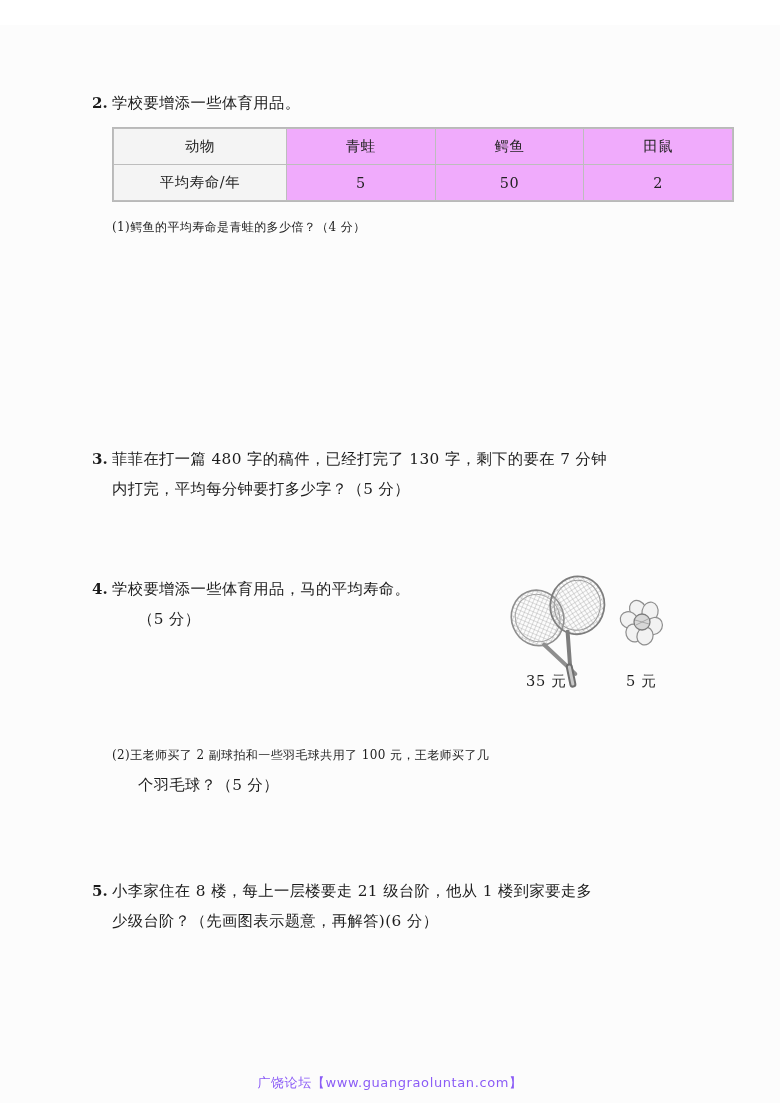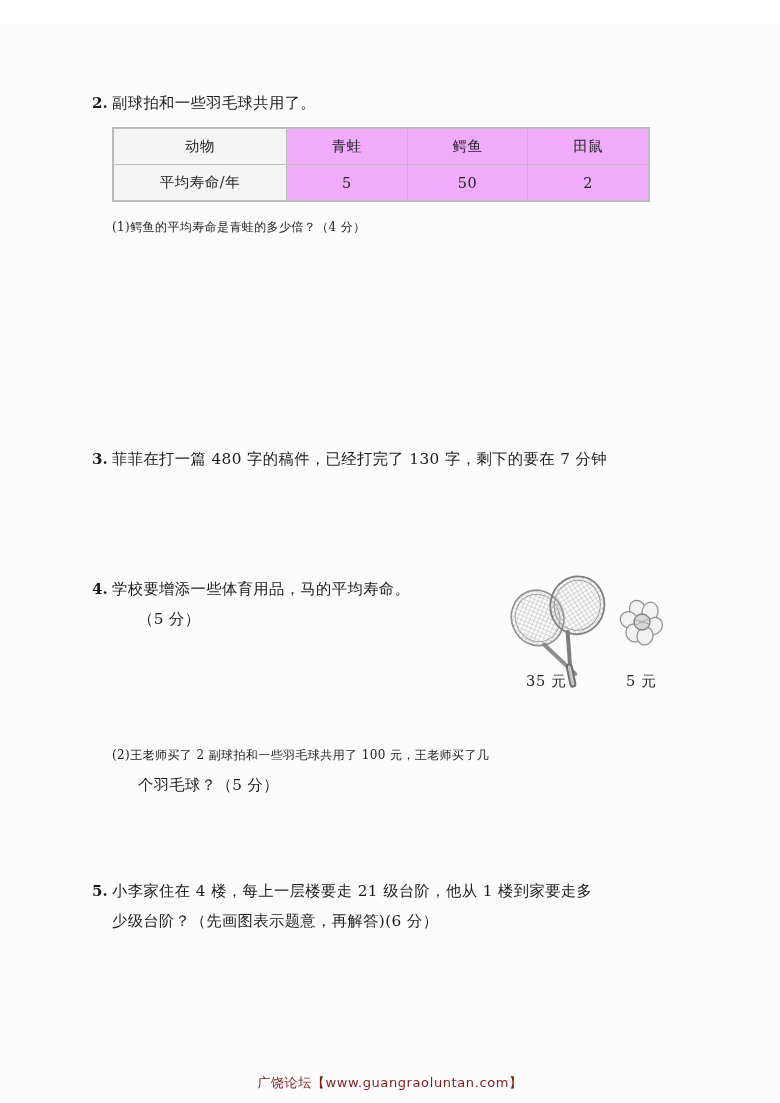--- a/index.html
+++ b/index.html
@@ -76,21 +76,21 @@
   }
   .cont-line.deep {
     margin-left: 46px;
   }
 
   
   .anim-table {
     position: absolute;
     left: 113px;
     top: 128px;
-    width: 536px;
+    width: 620px;
     border-collapse: collapse;
     background: #fdfdfd;
     box-shadow: 0 0 0 1px #b9b9b9;
   }
   .anim-table td {
     border: 1px solid #bdbdbd;
     height: 33px;
     text-align: center;
     vertical-align: middle;
     font-size: 14.4px;
@@ -134,38 +134,38 @@
   .price.p2 { left: 118px; }
 
   
   .watermark {
     position: absolute;
     left: 0;
     top: 1074px;
     width: 780px;
     text-align: center;
     font-size: 13px;
-    color: #7f1d1d;
+    color: #8b5cf6;
     letter-spacing: 0.6px;
     font-family: "DejaVu Sans", "Liberation Sans", sans-serif;
     user-select: none;
   }
 </style>
 </head>
 <body>
 
 <div class="page">
   <div class="scan-tone"></div>
 
   <div class="content">
 
     <div class="problem" style="top:88px;">
       <div class="q-line">
         <span class="q-num">2.</span>
-        <span class="q-body">副球拍和一些羽毛球共用了。</span>
+        <span class="q-body">学校要增添一些体育用品。</span>
       </div>
     </div>
 
     <table class="anim-table">
       <tbody>
           <tr>
         <td class="label-col">动物</td>
         <td>青蛙</td>
         <td>鳄鱼</td>
         <td>田鼠</td>
@@ -184,20 +184,21 @@
     </div>
 
     <div class="problem" style="top:308px;">
     </div>
 
     <div class="problem" style="top:444px;">
       <div class="q-line">
         <span class="q-num">3.</span>
         <span class="q-body">菲菲在打一篇 480 字的稿件，已经打完了 130 字，剩下的要在 7 分钟</span>
       </div>
+      <div class="cont-line">内打完，平均每分钟要打多少字？（5 分）</div>
     </div>
 
     <div class="problem" style="top:574px; width:430px;">
       <div class="q-line">
         <span class="q-num">4.</span>
         <span class="q-body">学校要增添一些体育用品，马的平均寿命。</span>
       </div>
       <div class="cont-line deep">（5 分）</div>
     </div>
 
@@ -242,21 +243,21 @@
     </div>
 
     <div class="problem" style="top:740px;">
       <div class="sub-line">(2)王老师买了 2 副球拍和一些羽毛球共用了 100 元，王老师买了几</div>
       <div class="cont-line deep">个羽毛球？（5 分）</div>
     </div>
 
     <div class="problem" style="top:876px;">
       <div class="q-line">
         <span class="q-num">5.</span>
-        <span class="q-body">小李家住在 4 楼，每上一层楼要走 21 级台阶，他从 1 楼到家要走多</span>
+        <span class="q-body">小李家住在 8 楼，每上一层楼要走 21 级台阶，他从 1 楼到家要走多</span>
       </div>
       <div class="cont-line">少级台阶？（先画图表示题意，再解答)(6 分）</div>
     </div>
 
   </div>
 
   <div class="watermark">广饶论坛【www.guangraoluntan.com】</div>
 </div>
 
 </body></html>

